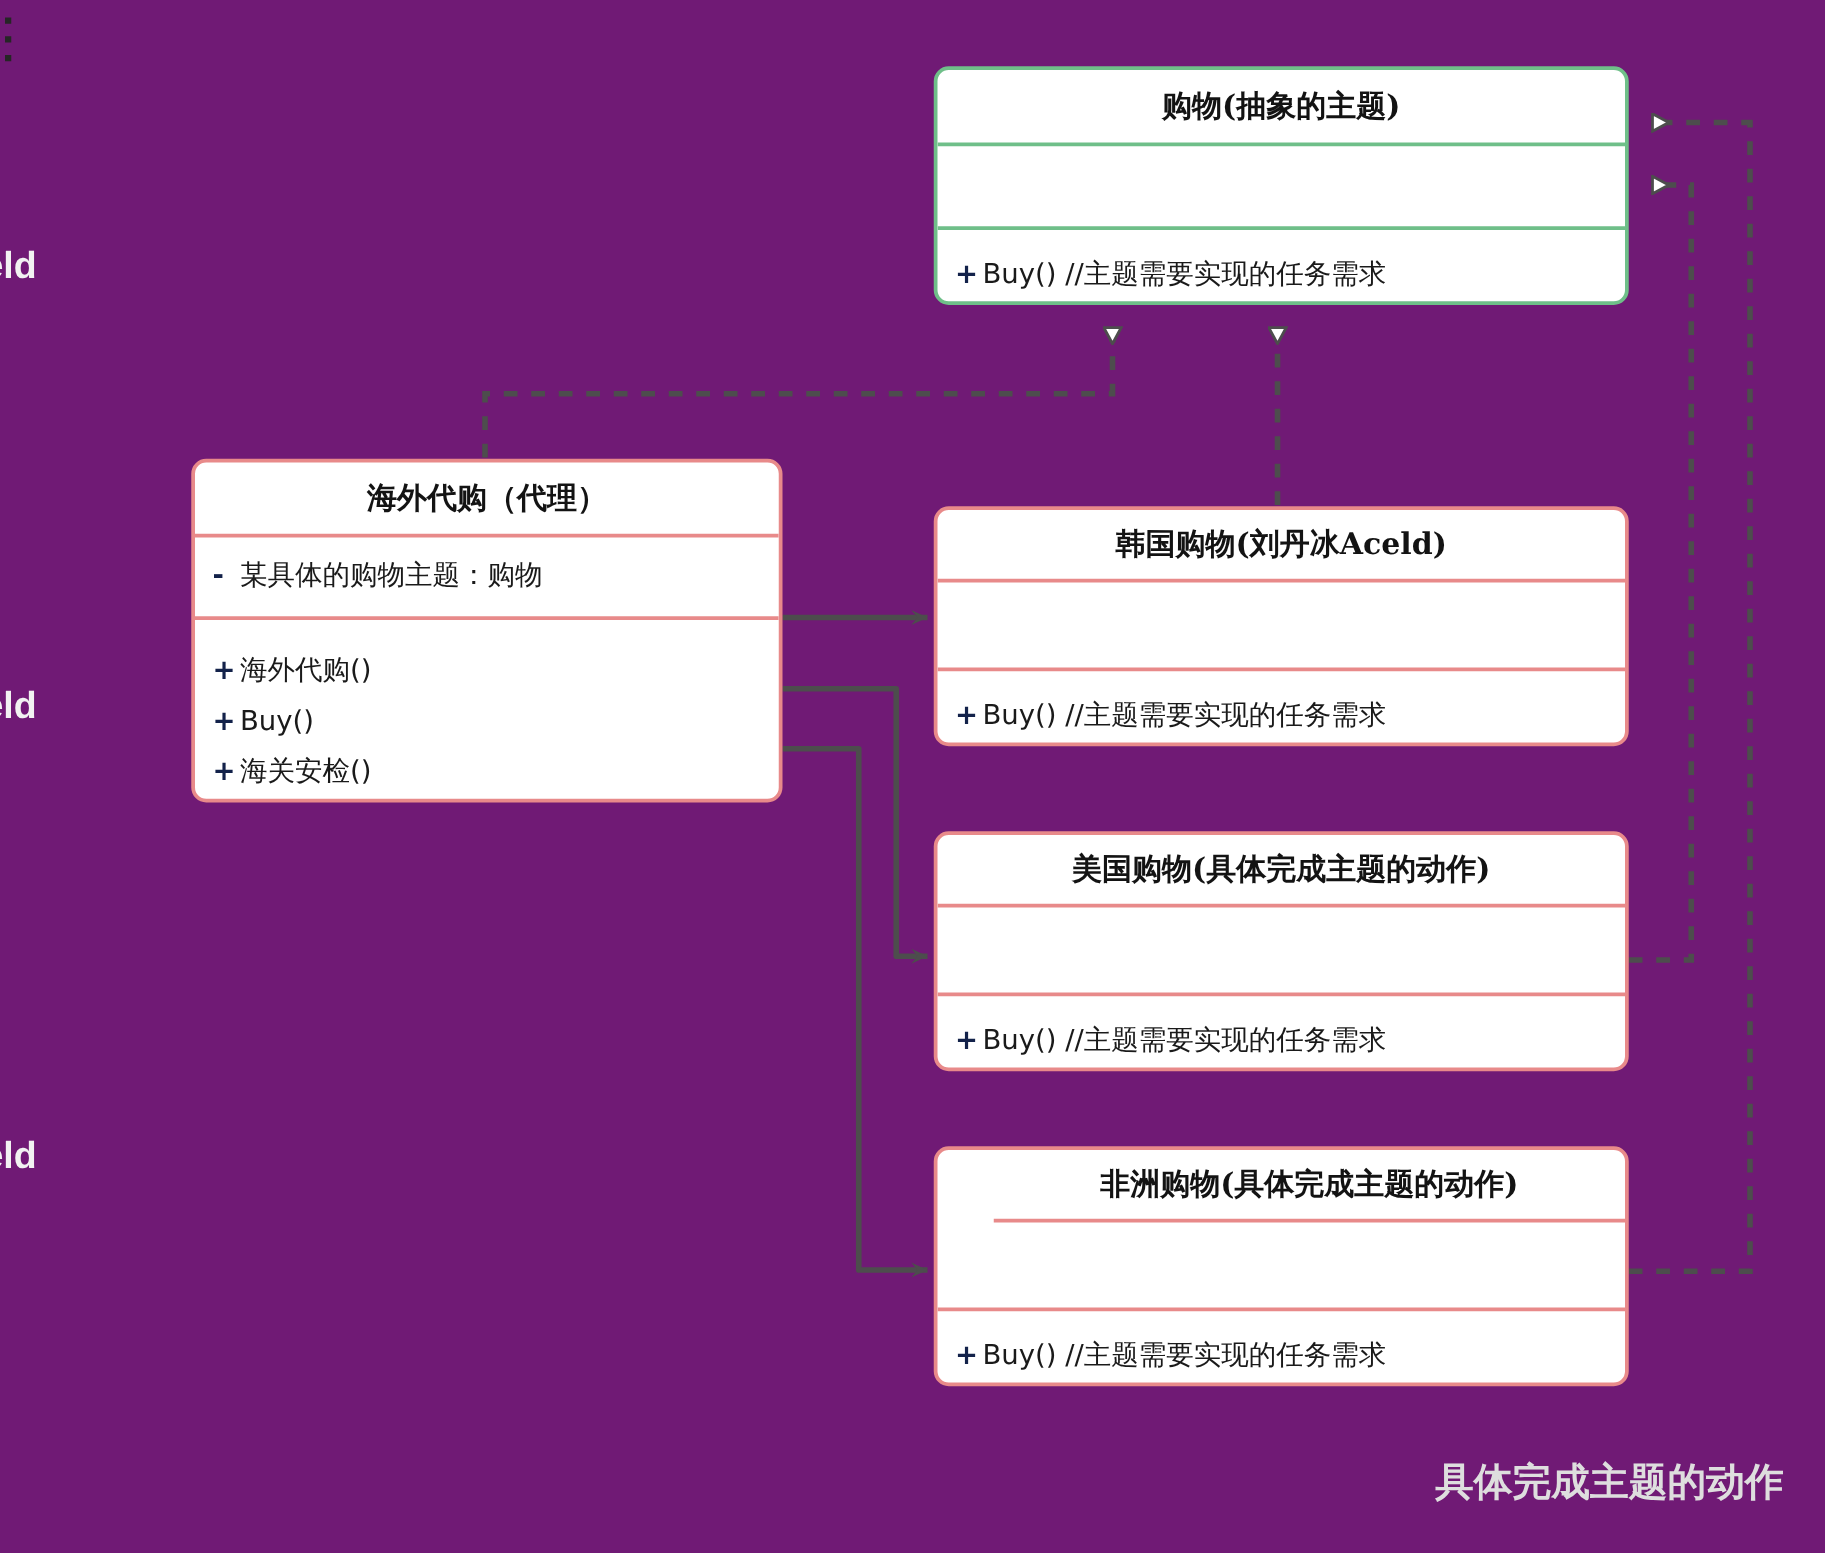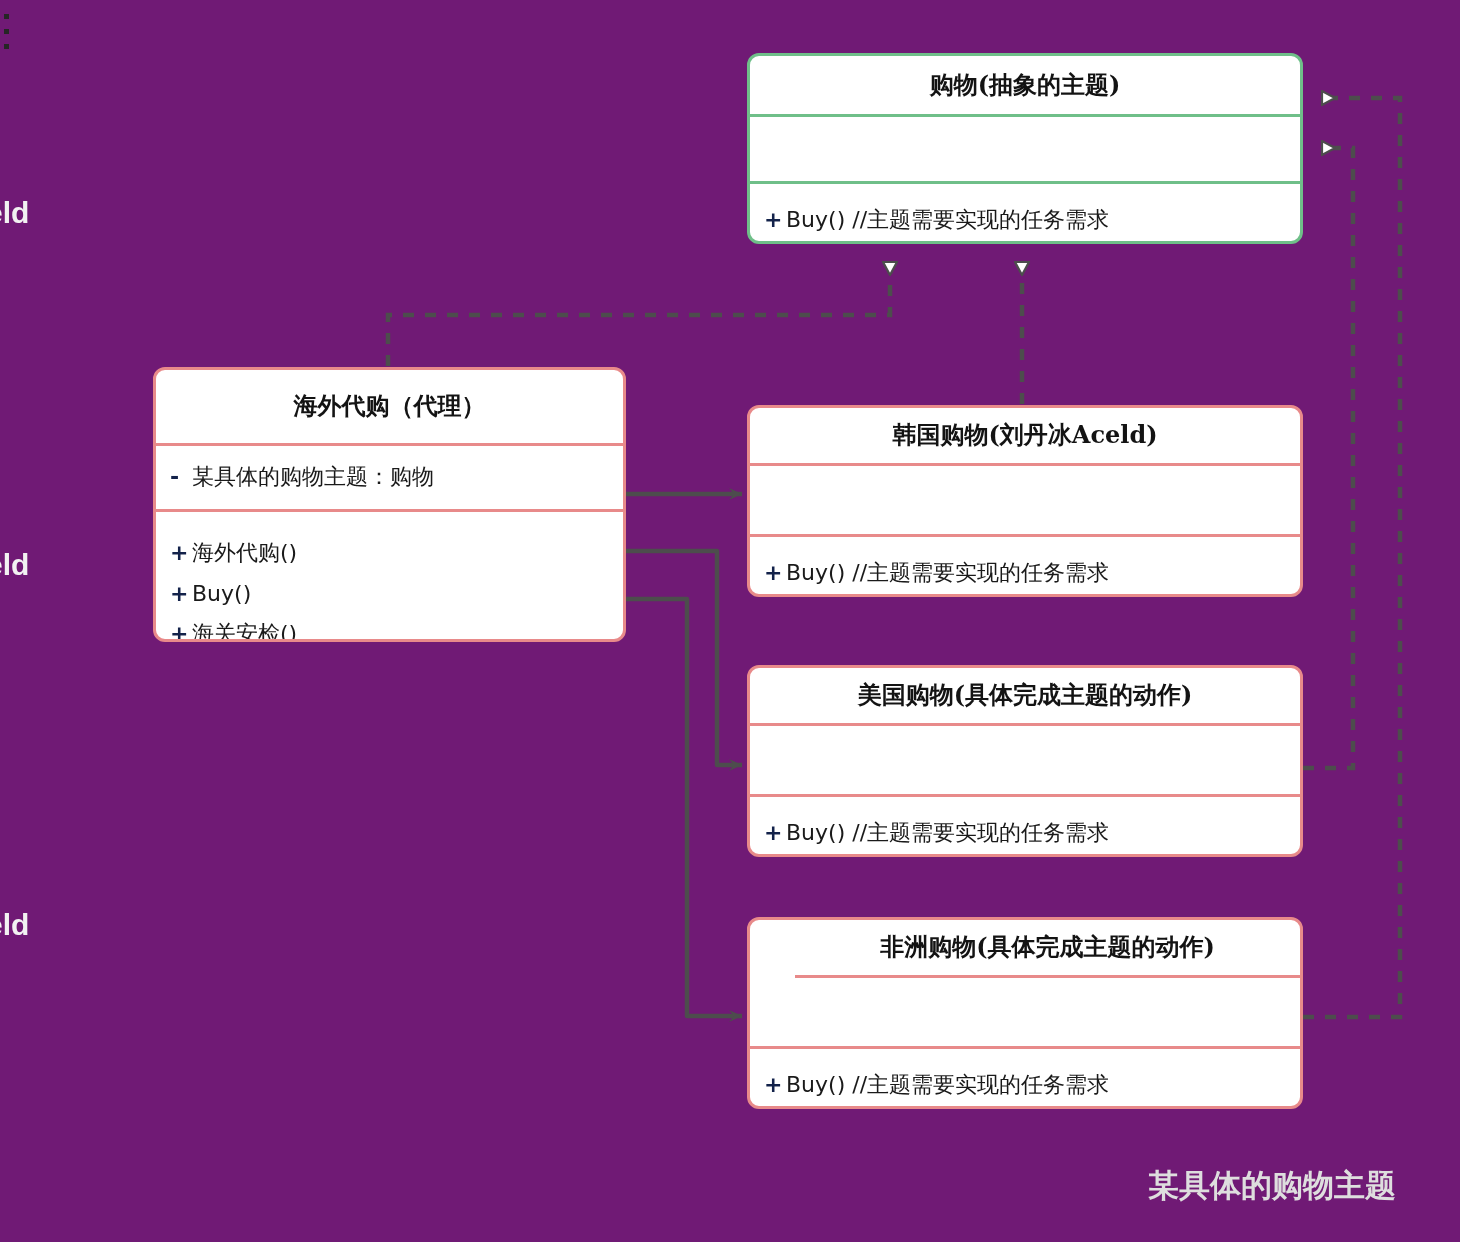--- a/index.html
+++ b/index.html
@@ -164,21 +164,21 @@
     <div class="uml-head" style="height:61px;">购物(抽象的主题)</div>
     <div class="uml-attrs" style="height:67px;"></div>
     <div class="uml-ops" style="height:57px;">
       <div class="member">
         <span class="sign">+</span><span>Buy()  //主题需要实现的任务需求</span>
       </div>
     </div>
   </div>
 
   <div class="uml-box pink" style="left:153px; top:367px; width:473px; height:275px;">
-    <div class="uml-head" style="height:76px;">海外代购（代理）</div>
+    <div class="uml-head" style="height:60px;">海外代购（代理）</div>
     <div class="uml-attrs" style="height:66px;">
       <div class="member">
         <span class="sign">-</span><span>某具体的购物主题：购物</span>
       </div>
     </div>
     <div class="uml-ops" style="height:143px;">
       <div class="member">
         <span class="sign">+</span><span>海外代购()</span>
       </div>
       <div class="member">
@@ -213,15 +213,15 @@
   <div class="uml-box pink" style="left:747px; top:917px; width:556px; height:192px;">
     <div class="uml-head" style="height:58px;margin-left:45px;">非洲购物(具体完成主题的动作)</div>
     <div class="uml-attrs" style="height:71px;"></div>
     <div class="uml-ops" style="height:57px;">
       <div class="member">
         <span class="sign">+</span><span>Buy()  //主题需要实现的任务需求</span>
       </div>
     </div>
   </div>
 
-  <div id="wm-main">某具体的购物主题</div>
+  <div id="wm-main">具体完成主题的动作</div>
 
 </div>
 
 </body></html>

